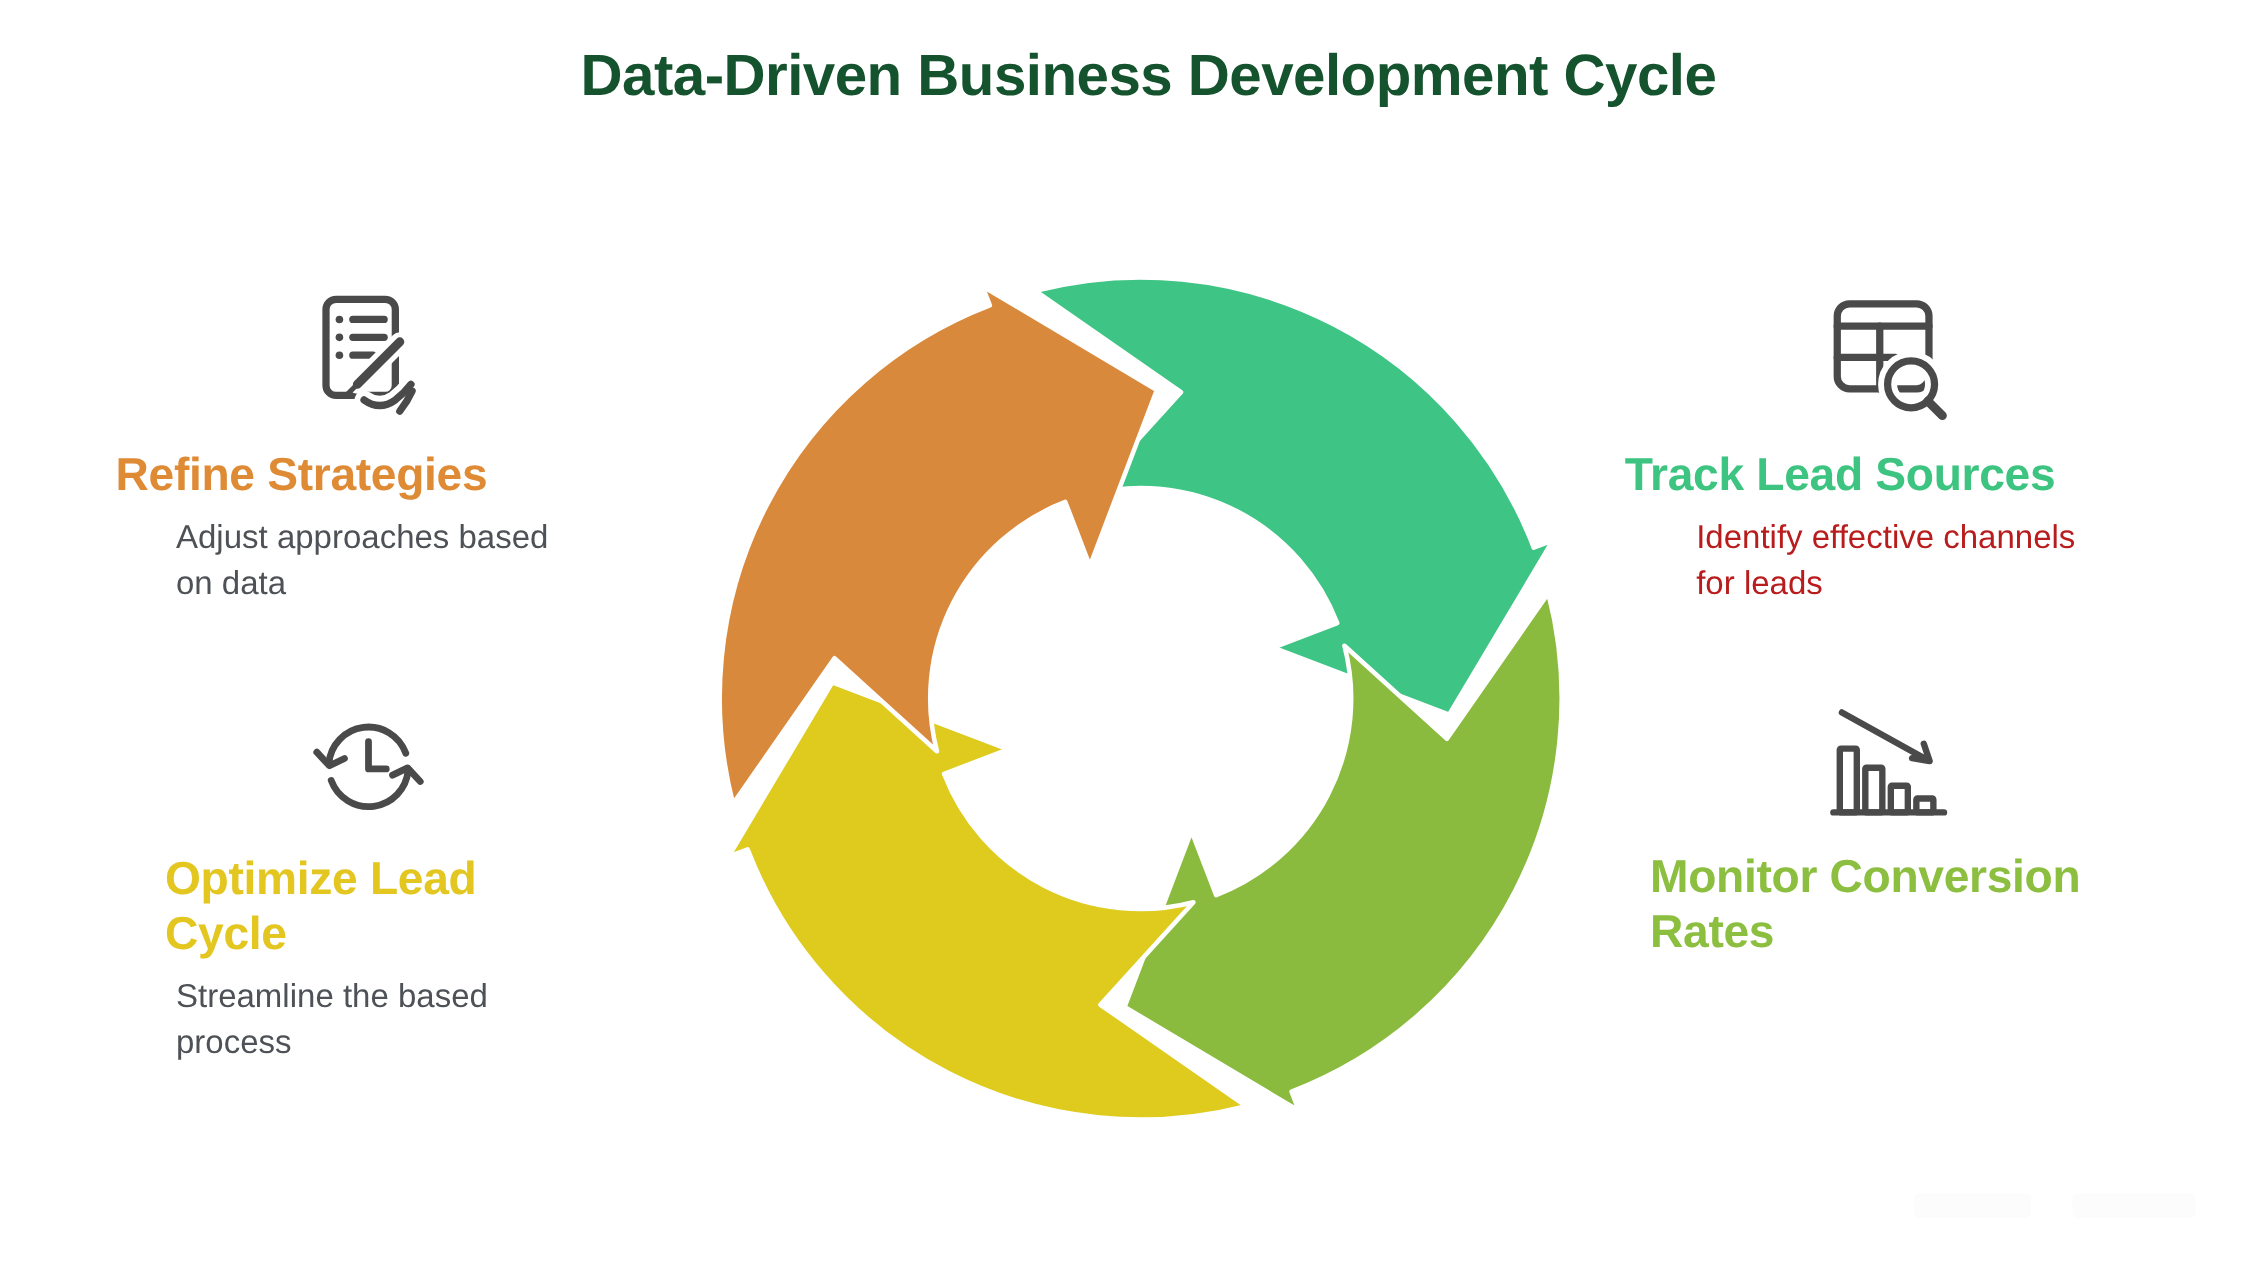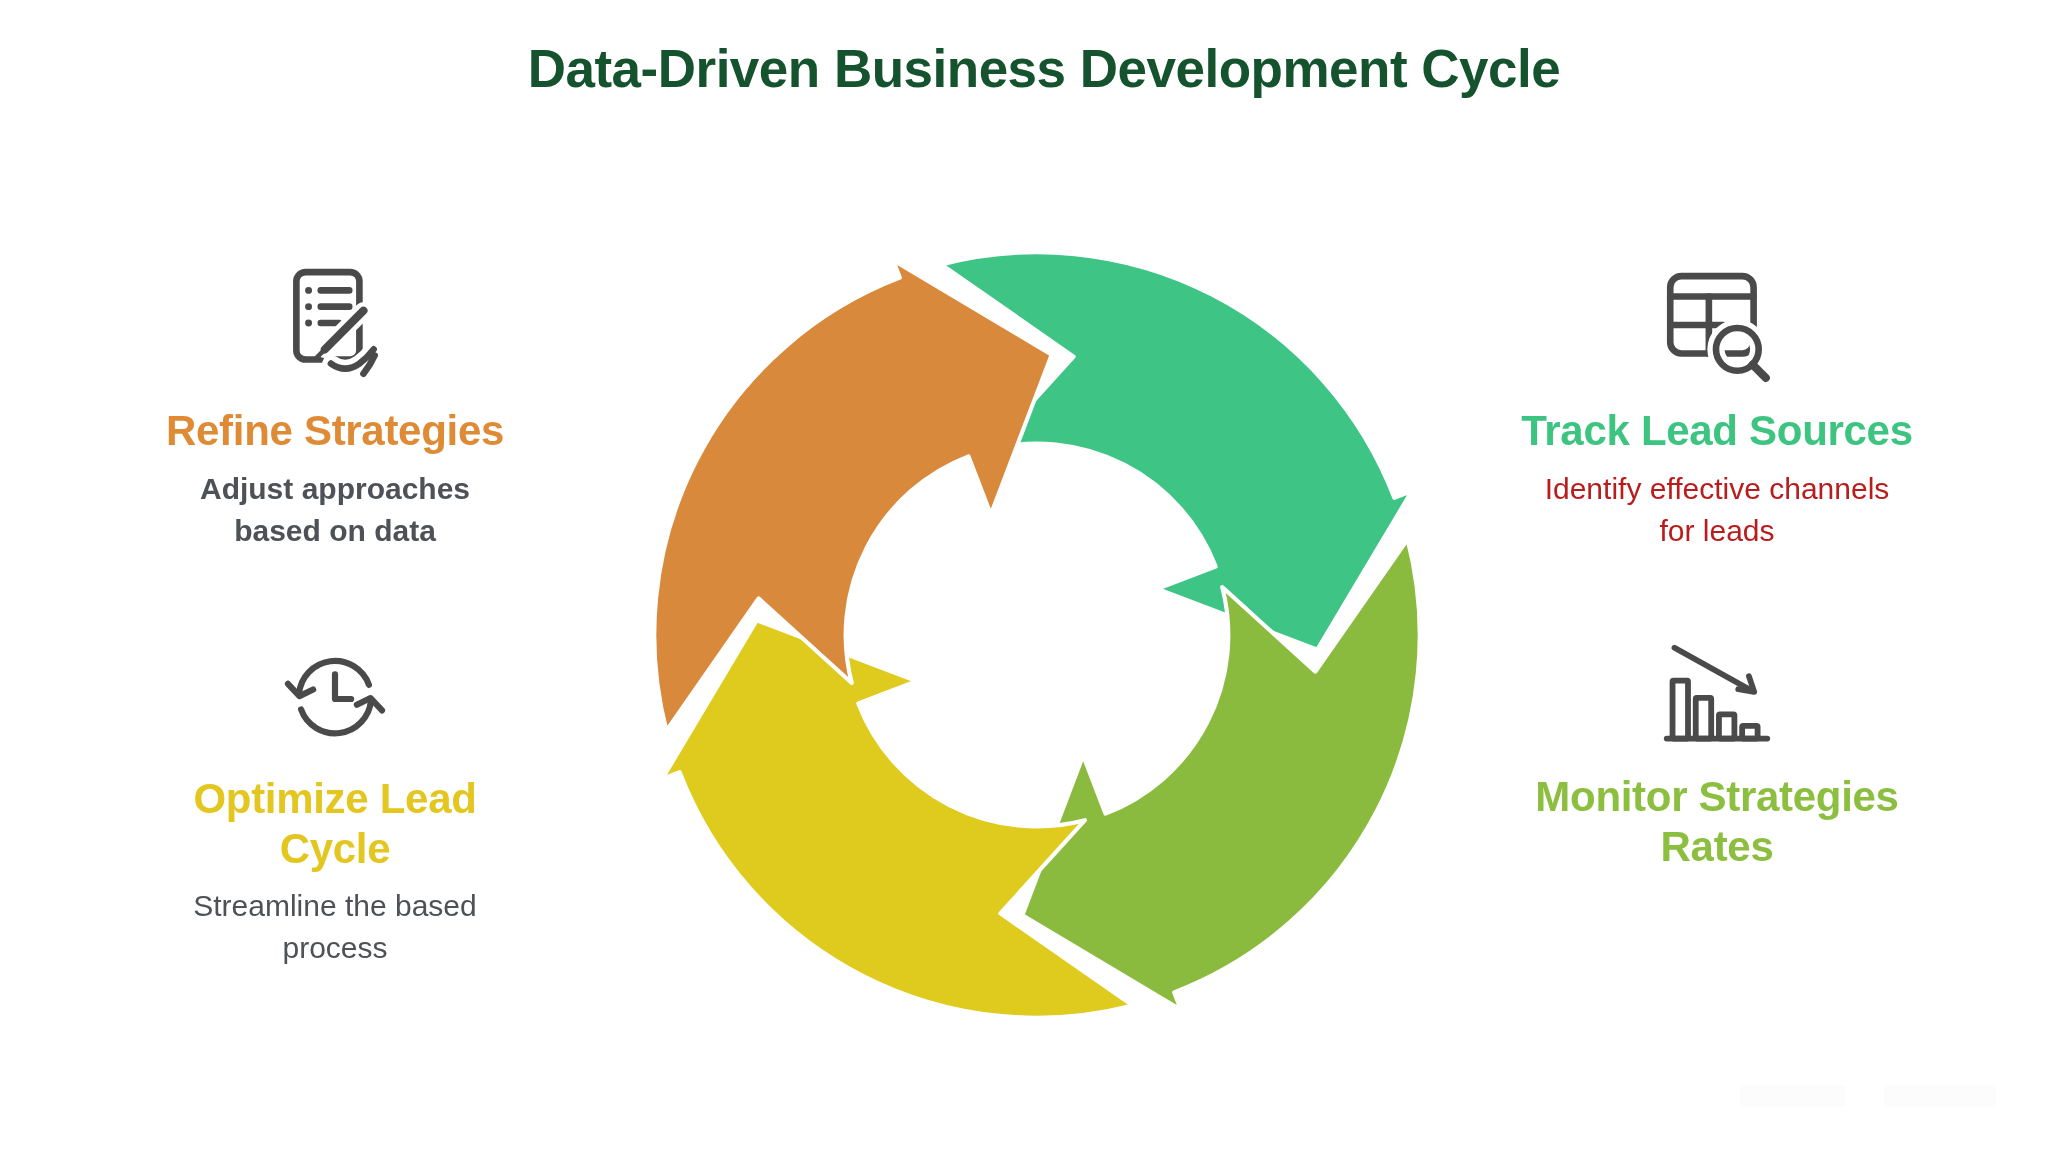--- a/index.html
+++ b/index.html
@@ -5,21 +5,21 @@
   html,body{margin:0;padding:0;background:#ffffff;}
   .stage{
     position:relative;width:2048px;height:1152px;background:#ffffff;
     font-family:"Liberation Sans", sans-serif;overflow:hidden;
   }
   .page-title{
     position:absolute;left:0;top:38px;width:2048px;margin:0;
     text-align:center;font-size:53px;font-weight:700;letter-spacing:-0.5px;
     color:#404448;
   }
-  .step{position:absolute;text-align:center;}
+  .step{position:absolute;}
   .step .ic{display:block;margin:0 auto;}
   .step h2{
     margin:18px 0 12px;font-size:42px;font-weight:700;line-height:1.18;
     letter-spacing:-0.3px;
   }
   .step p{
     margin:0 auto;max-width:350px;font-size:30px;line-height:1.4;color:#4E5257;
   }
   .step-lt{left:105px;top:266px;width:460px;}
   .step-rt{left:1477px;top:266px;width:480px;}
@@ -64,21 +64,21 @@
         <path d="M56 96 q 14 10 28 0 q 8 -6 14 -14"></path>
       </g>
       <g fill="none" stroke="#4A4A4A" stroke-width="6.5" stroke-linecap="round" stroke-linejoin="round">
         <path d="M50 82 L88 44" stroke-width="8"></path>
         <path d="M50 82 l-8.5 8.5" stroke-width="4.5"></path>
         <path d="M56 96 q 14 10 28 0 q 8 -6 14 -14"></path>
         <path d="M88 106 q 7 -9 11 -18"></path>
       </g>
     </svg>
     <h2 style="color: rgb(223, 139, 54);">Refine Strategies</h2>
-    <p style="color: rgb(78, 82, 87); font-weight: bold;">Adjust approaches based on data</p>
+    <p style="color: rgb(78, 82, 87);">Adjust approaches based on data</p>
   </section>
 
   <section class="step step-rt">
     <svg class="ic" width="122" height="122" viewBox="0 0 120 120" aria-hidden="true">
       <g fill="none" stroke="#4A4A4A" stroke-width="6.5" stroke-linecap="round" stroke-linejoin="round">
         <rect x="14" y="10" width="82" height="76" rx="11"></rect>
         <line x1="14" y1="30" x2="96" y2="30"></line>
         <line x1="52" y1="30" x2="52" y2="86"></line>
         <line x1="14" y1="58" x2="52" y2="58"></line>
         <line x1="52" y1="58" x2="66" y2="58"></line>
@@ -117,19 +117,19 @@
         <rect x="38" y="62" width="16" height="42" rx="1"></rect>
         <rect x="62" y="79" width="16" height="25" rx="1"></rect>
         <rect x="86" y="91" width="16" height="13" rx="1"></rect>
       </g>
       <g fill="none" stroke="#4A4A4A" stroke-width="6" stroke-linecap="round" stroke-linejoin="round">
         <line x1="8" y1="104" x2="112" y2="104"></line>
         <line x1="16" y1="10" x2="97" y2="55"></line>
         <path d="M82 53 L98.5 55.8 L93 39.5"></path>
       </g>
     </svg>
-    <h2 style="color: rgb(140, 190, 64);">Monitor Strategies Rates</h2>
+    <h2 style="color: rgb(140, 190, 64);">Monitor Conversion Rates</h2>
   </section>
 
   <div class="wm wm-1"></div>
   <div class="wm wm-2"></div>
 
 </div>
 
 </body></html>

